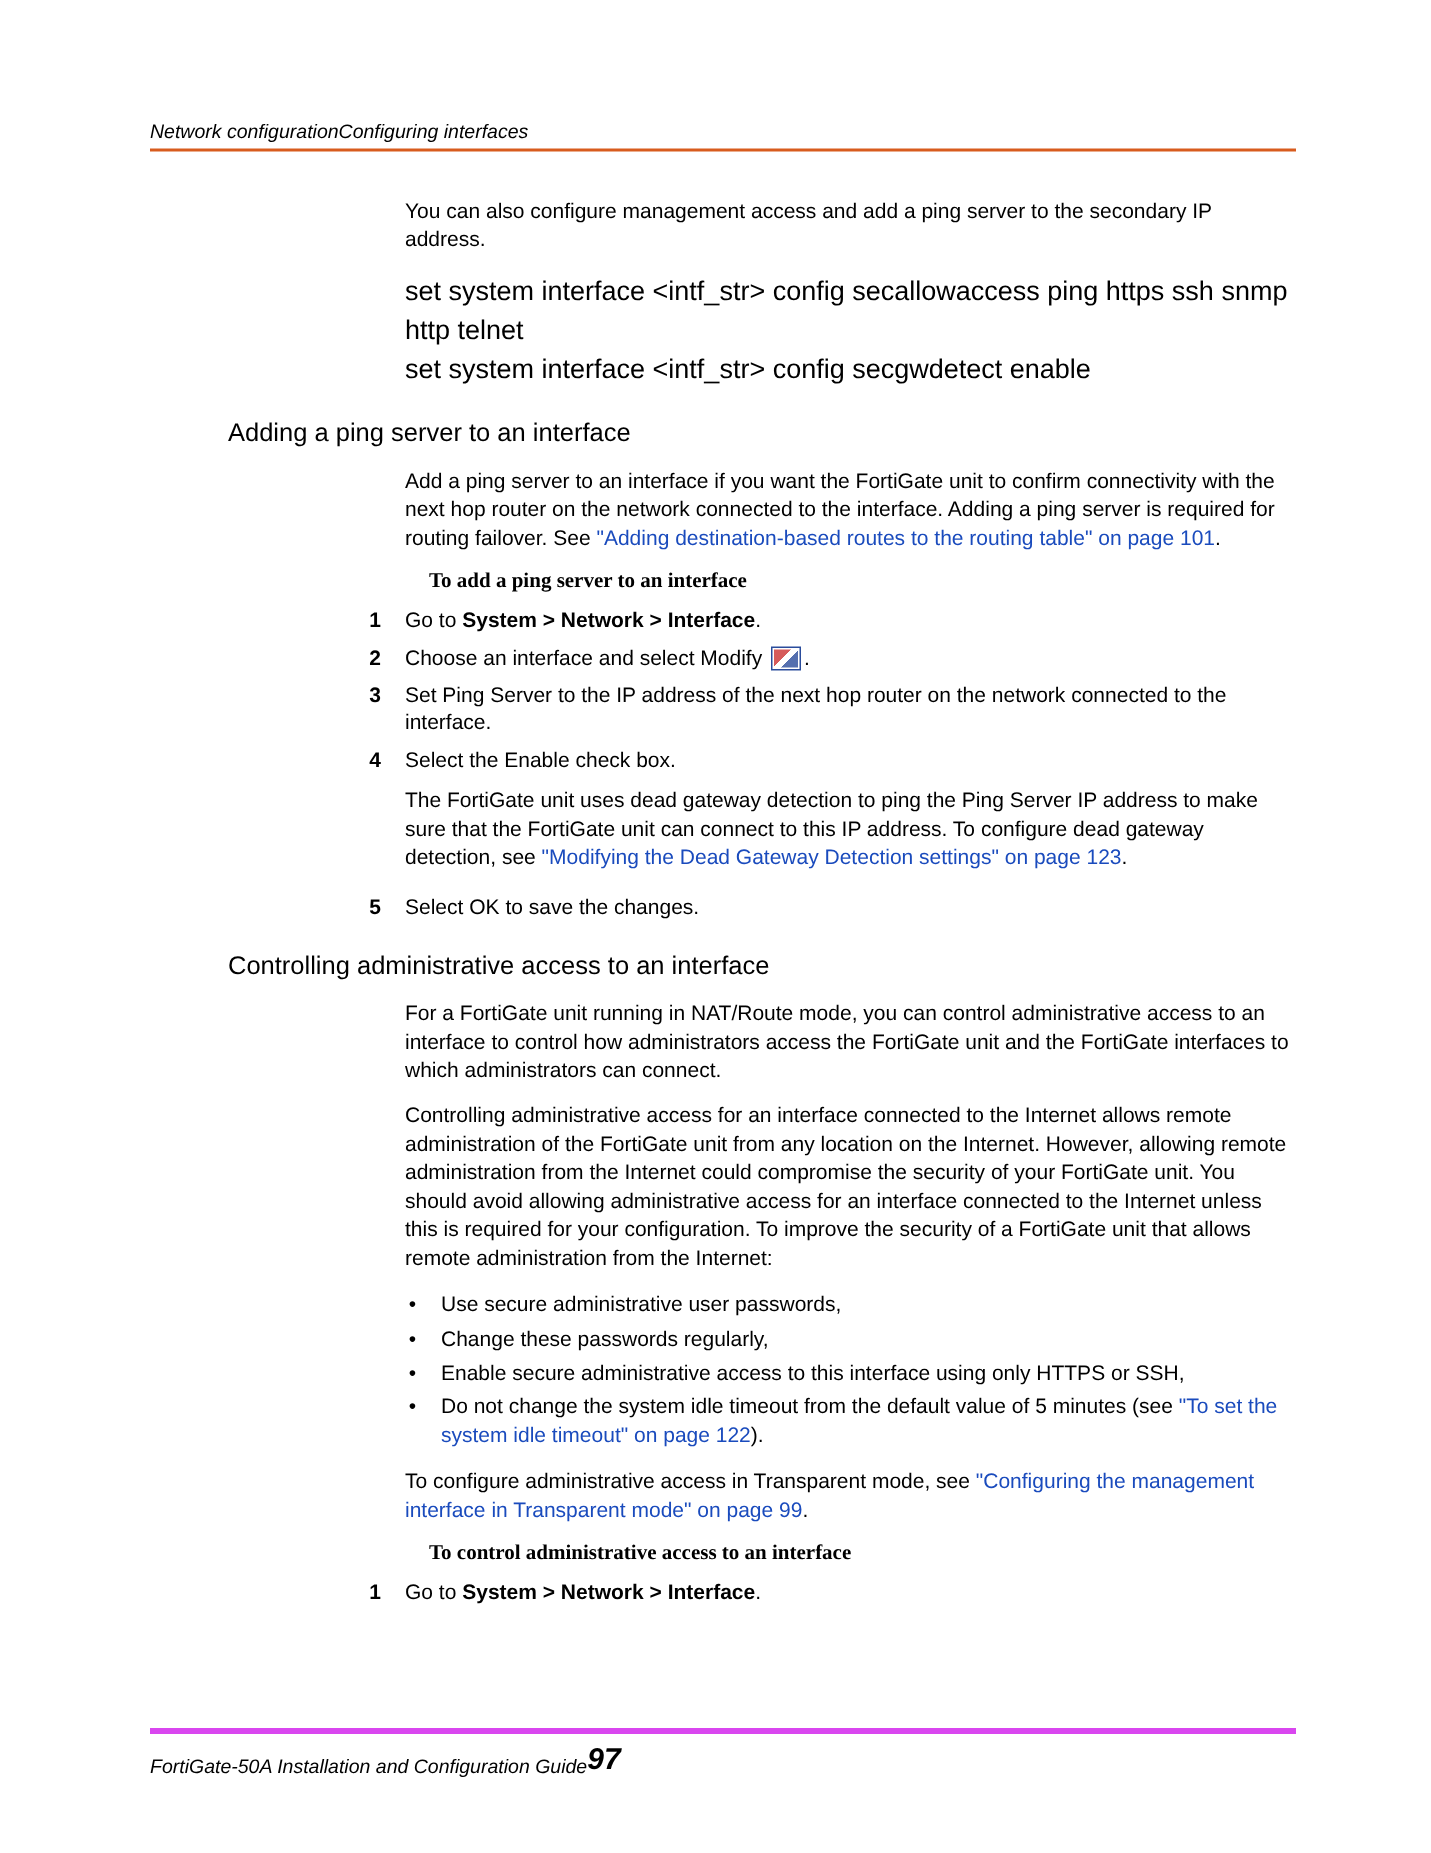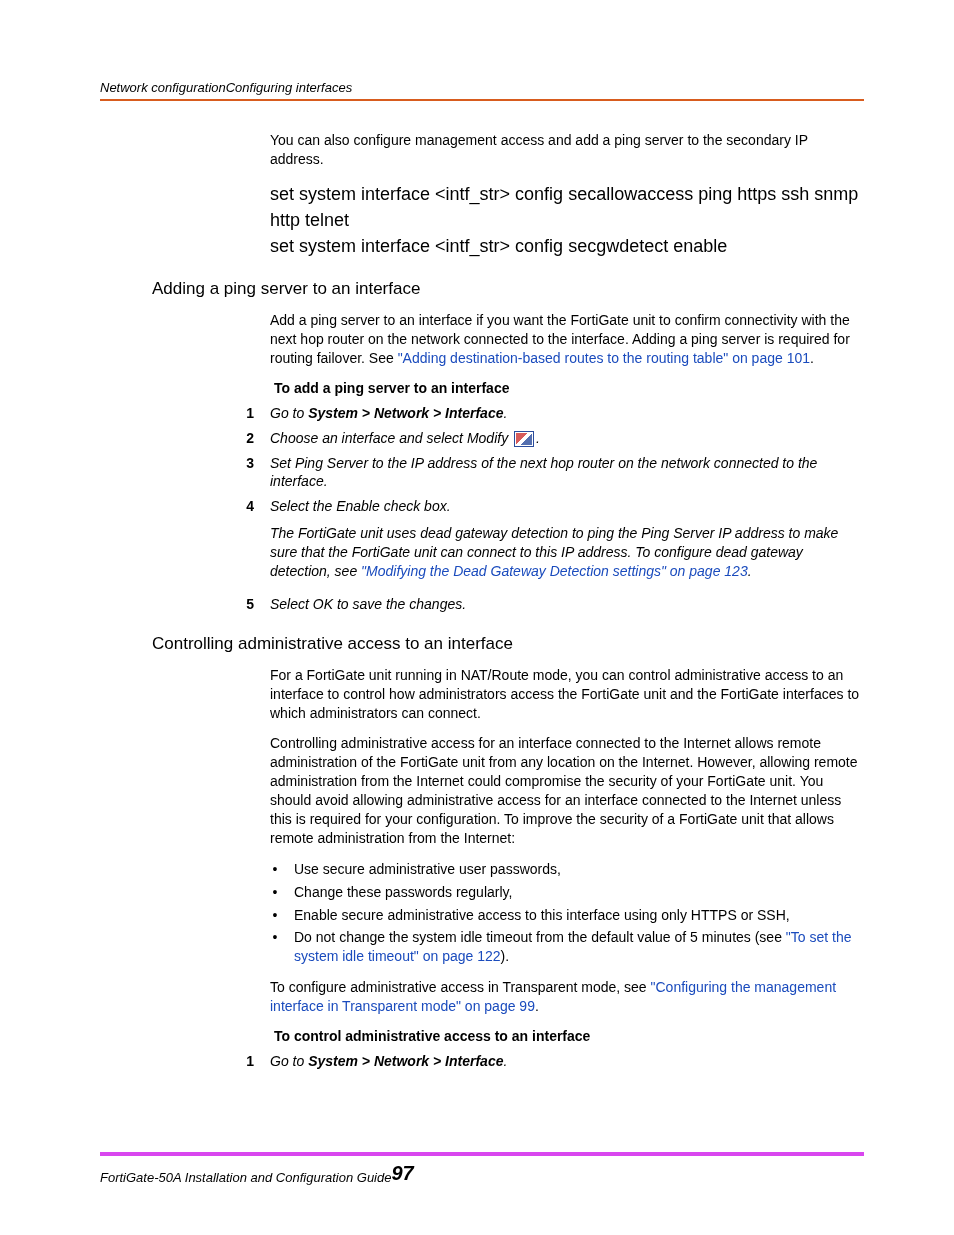--- a/index.html
+++ b/index.html
@@ -40,42 +40,42 @@
     line-height: 1.45;
     margin-bottom: 14px;
   }
   h2.section-heading {
     font-size: 17px;
     font-weight: normal;
     margin: 20px 0 12px 52px;
   }
   .bold-line {
     font-weight: bold;
-    margin: 10px 0 8px 4px;
+    margin: 10px 0 8px 16px;
+    font-family: Liberation Serif, serif;
   }
   .link {
     color: #1a4bbd;
     text-decoration: none;
   }
   .step-row {
     display: flex;
     margin: 6px 0;
     line-height: 1.35;
   }
   .step-num {
     width: 24px;
     flex-shrink: 0;
     text-align: right;
     font-weight: bold;
     margin-right: 16px;
     margin-left: -40px;
   }
   .step-body {
     flex: 1;
-    font-style: italic;
   }
   .step-body p {
     margin: 0 0 8px 0;
   }
   .bullet-row {
     display: flex;
     margin: 4px 0;
     line-height: 1.35;
   }
   .bullet-dot {

